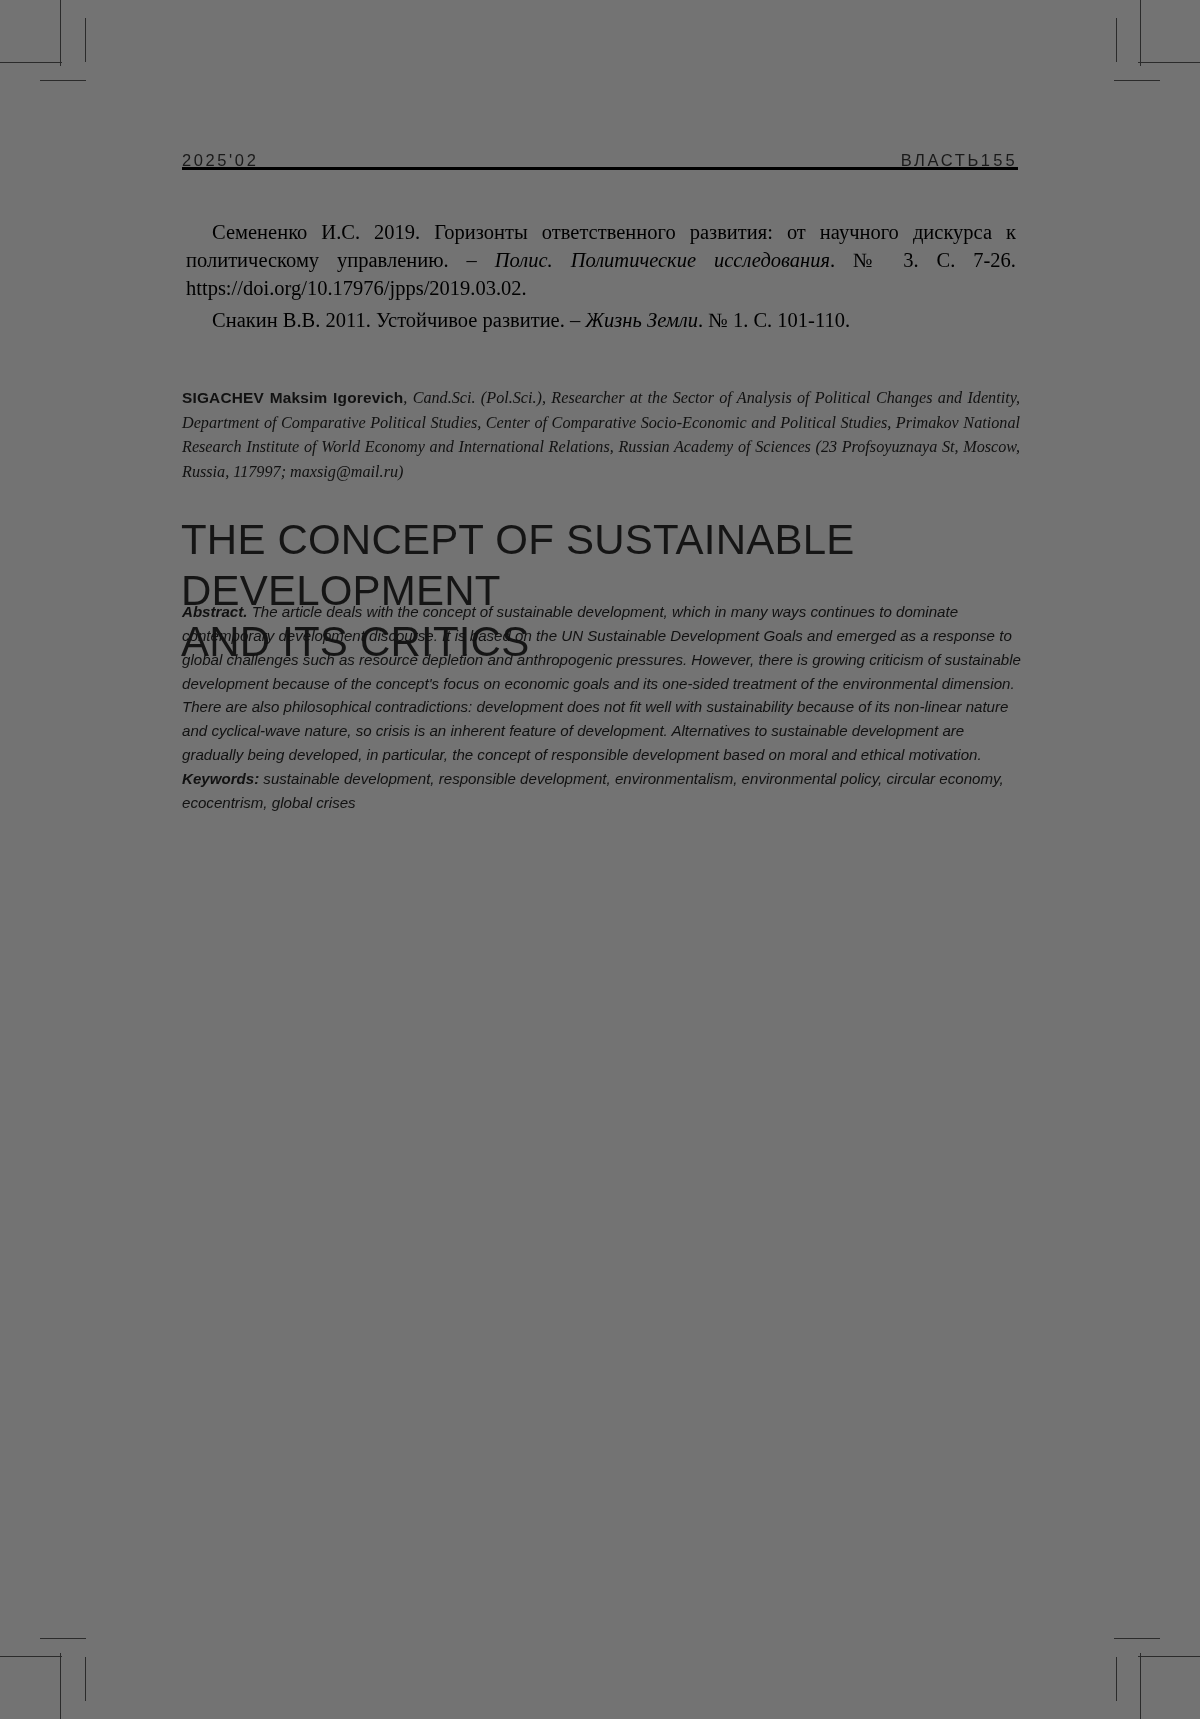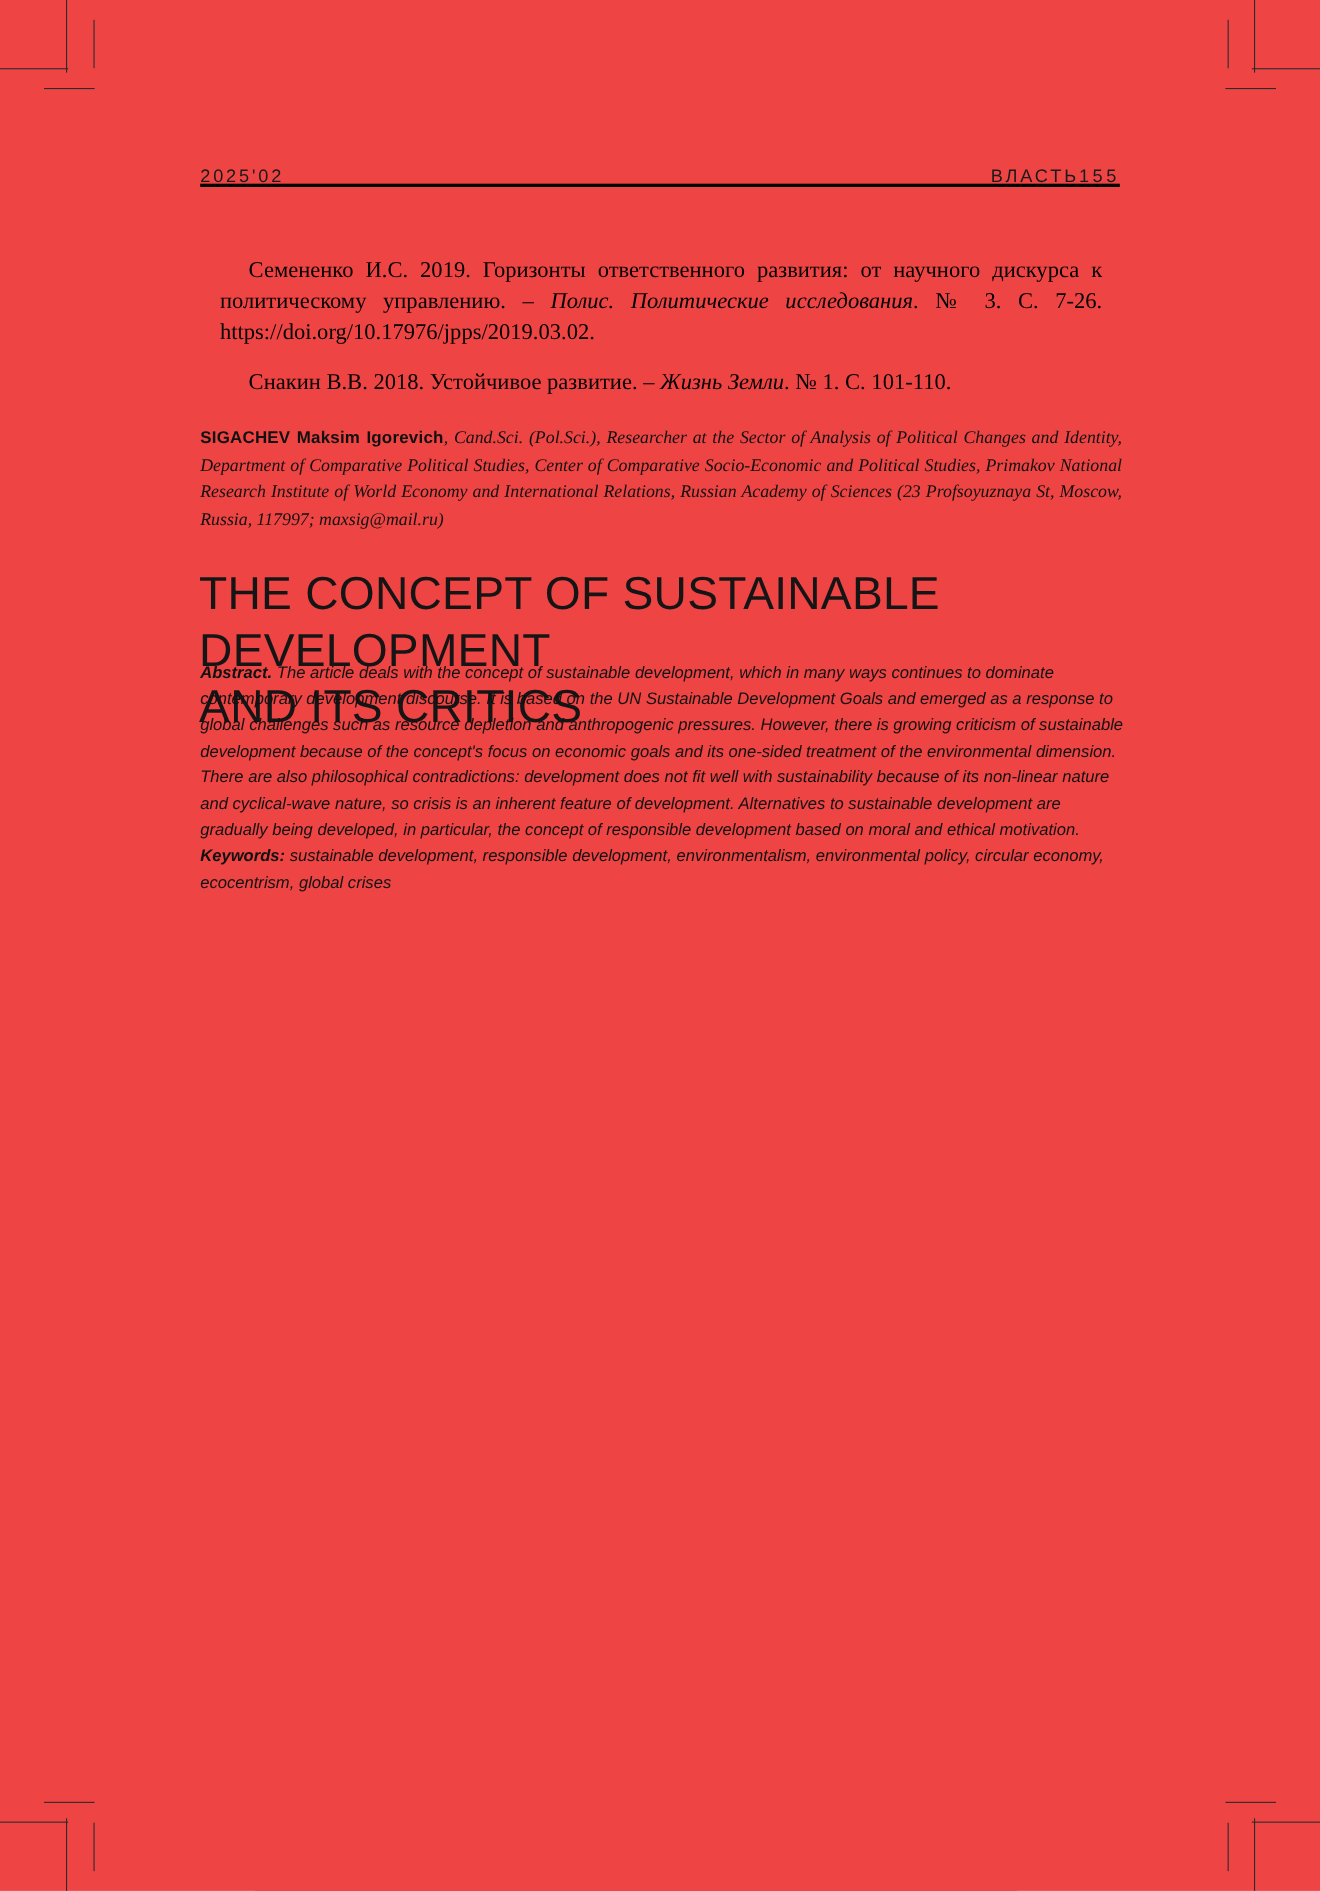--- a/index.html
+++ b/index.html
@@ -4,21 +4,21 @@
 <style>
   html, body {
     margin: 0;
     padding: 0;
     background: #ffffff;
   }
   .page {
     position: relative;
     width: 1200px;
     height: 1719px;
-    background: #ef4444;
+    background: #737373;
     overflow: hidden;
     font-family: "Liberation Serif", serif;
     color: #000000;
   }
 
   
   .cmark {
     position: absolute;
     background: #2b2b2b;
   }
@@ -60,21 +60,21 @@
     position: absolute;
     left: 182px;
     top: 215px;
     width: 838px;
     font-family: "Liberation Serif", serif;
     font-size: 20.5px;
     line-height: 1.36;
     text-align: justify;
     color: #000;
   }
-  .refs p { margin: 18px; text-indent: 26px; }
+  .refs p { margin: 4px; text-indent: 26px; }
   .refs i { font-style: italic; }
 
   
   .author-block {
     position: absolute;
     left: 182px;
     top: 362px;
     width: 838px;
     font-family: "Liberation Serif", serif;
     font-style: italic;
@@ -154,21 +154,21 @@
 
   <div class="header">
     <span class="issue">2025'02</span>
     <span class="journal">ВЛАСТЬ</span>
     <span class="pageno">155</span>
   </div>
   <div class="header-rule"></div>
 
   <div class="refs">
     <p><span>Семененко И.С. 2019. Горизонты ответственного развития: от научного дискурса к политическому управлению. – </span><i>Полис. Политические исследования</i><span>. № 3. С. 7-26. https://doi.org/10.17976/jpps/2019.03.02.</span></p>
-    <p><span>Снакин В.В. 2018. Устойчивое развитие. – </span><i>Жизнь Земли</i><span>. № 1. С. 101-110.</span></p>
+    <p><span>Снакин В.В. 2011. Устойчивое развитие. – </span><i>Жизнь Земли</i><span>. № 1. С. 101-110.</span></p>
   </div>
 
   <div class="author-block">
     <span class="name">SIGACHEV Maksim Igorevich</span><span>, Cand.Sci. (Pol.Sci.), Researcher at the Sector of Analysis of Political Changes and Identity, Department of Comparative Political Studies, Center of Comparative Socio-Economic and Political Studies, Primakov National Research Institute of World Economy and International Relations, Russian Academy of Sciences (23 Profsoyuznaya St, Moscow, Russia, 117997; maxsig@mail.ru)</span>
   </div>
 
   <h1 class="title">
     <span class="line">THE CONCEPT OF SUSTAINABLE DEVELOPMENT</span>
     <span class="line">AND ITS CRITICS</span>
   </h1>

